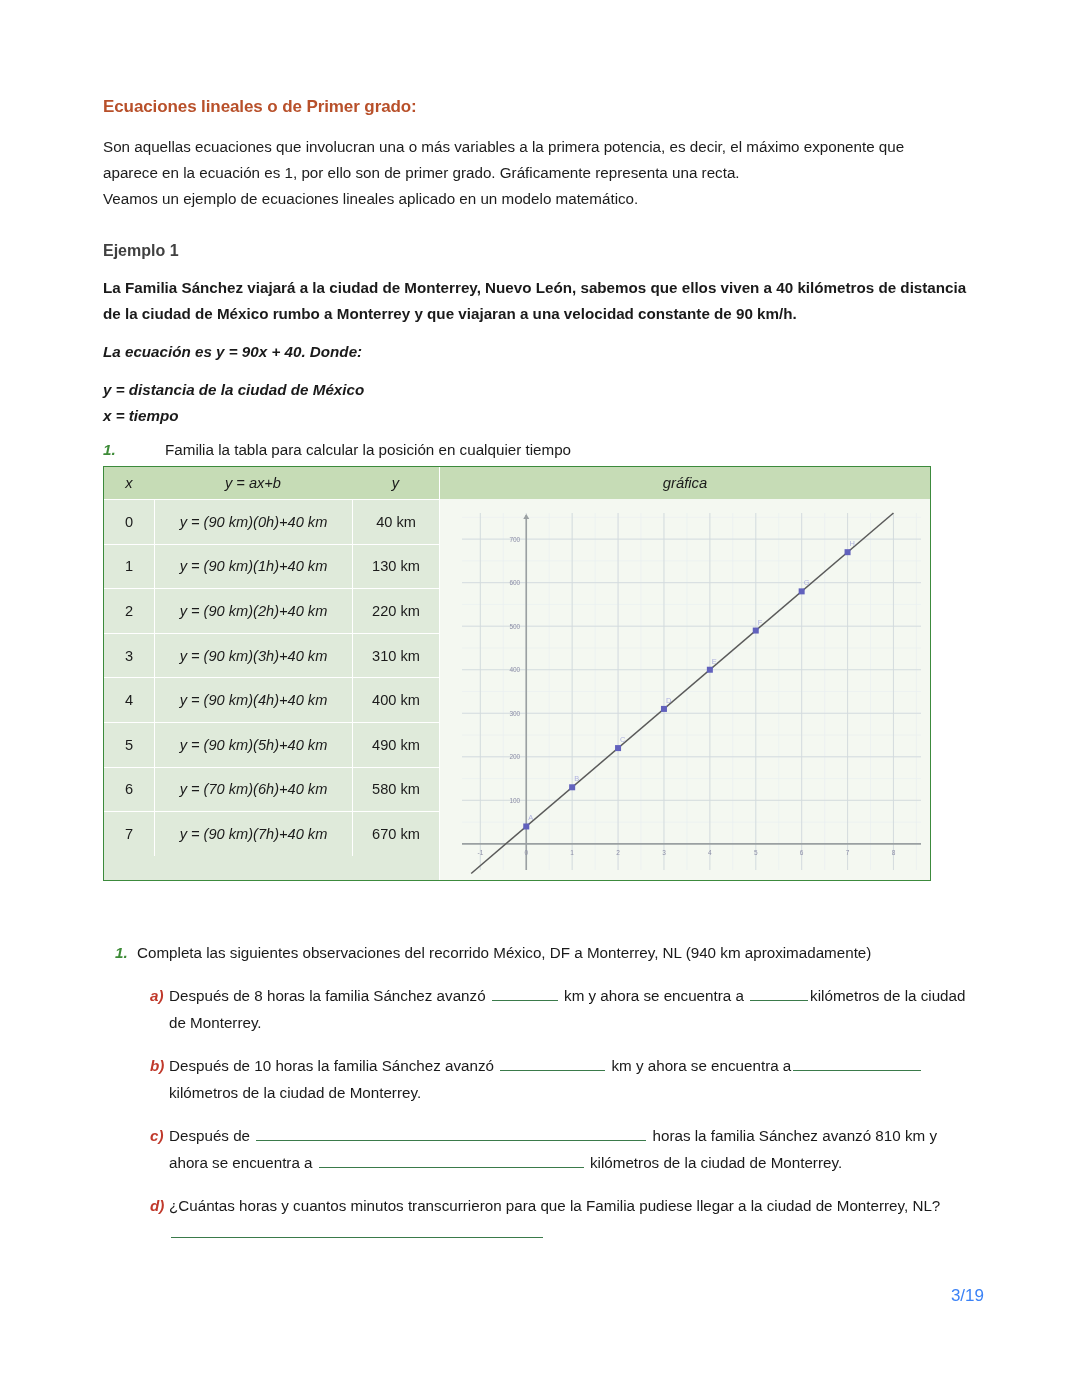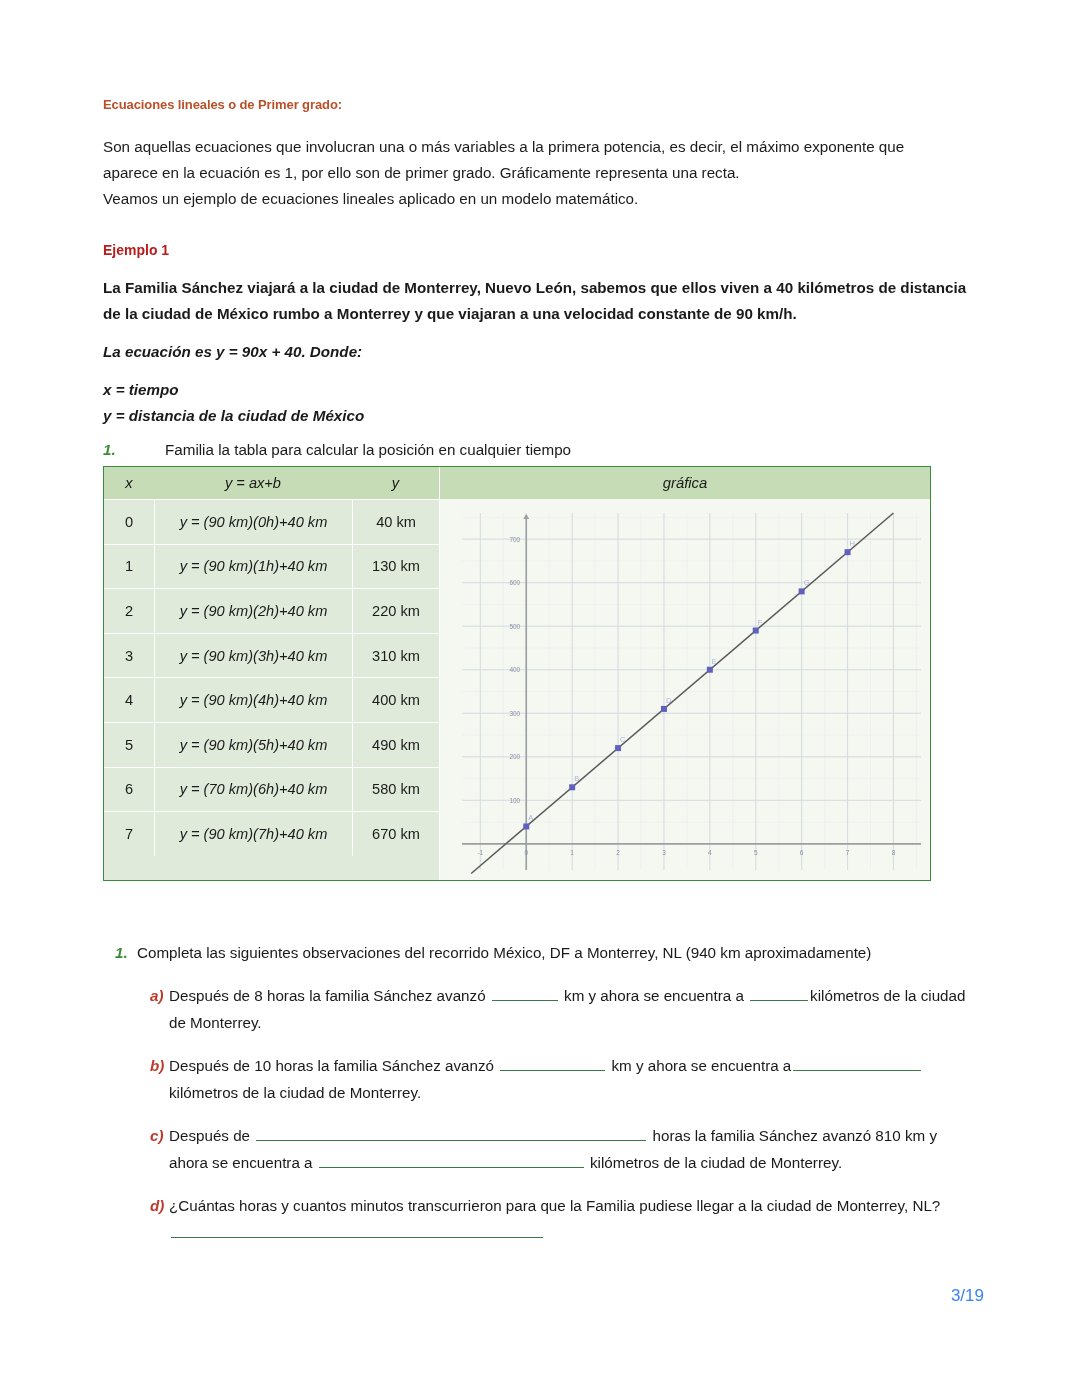--- a/index.html
+++ b/index.html
@@ -10,32 +10,32 @@
     background: #ffffff;
     font-family: "Liberation Sans", sans-serif;
     color: #1a1a1a;
     position: relative;
     overflow: hidden;
   }
   .page { position: absolute; left: 0; top: 0; width: 1080px; height: 1397px; }
 
   .doc-title {
     position: absolute; left: 103px; top: 97px;
-    font-size: 13px; font-weight: bold; color: #b8502a;
+    font-size: 17px; font-weight: bold; color: #b8502a;
     letter-spacing: -0.1px;
   }
   .intro {
     position: absolute; left: 103px; top: 134px; width: 885px;
     font-size: 15.2px; line-height: 26px; color: #1c1c1c;
   }
   .intro p { margin: 0; }
 
   .ejemplo-title {
     position: absolute; left: 103px; top: 242px;
-    font-size: 14px; font-weight: bold; color: #b91c1c;
+    font-size: 16px; font-weight: bold; color: #404040;
   }
   .ejemplo-body {
     position: absolute; left: 103px; top: 275px; width: 885px;
     font-size: 15.2px; line-height: 26px;
   }
   .ejemplo-body p { margin: 0; font-weight: bold; }
   .sp { height: 12px; }
   .it { font-style: italic; }
 
   .q1-row {
@@ -129,22 +129,22 @@
   </div>
 
   <div class="ejemplo-title">Ejemplo 1</div>
 
   <div class="ejemplo-body">
     <p>La Familia Sánchez viajará a la ciudad de Monterrey, Nuevo León, sabemos que ellos viven a 40 kilómetros de distancia</p>
     <p>de la ciudad de México rumbo a Monterrey y que viajaran a una velocidad constante de 90 km/h.</p>
     <div class="sp"></div>
     <p class="it">La ecuación es y = 90x + 40. Donde:</p>
     <div class="sp"></div>
+    <p class="it">y = distancia de la ciudad de México</p>
     <p class="it">x = tiempo</p>
-    <p class="it">y = distancia de la ciudad de México</p>
   </div>
 
   <div class="q1-row">
     <span class="q1-num">1.</span><span>Familia la tabla para calcular la posición en cualquier tiempo</span>
   </div>
 
   <div class="tbl-wrap">
     <div class="tbl-left">
       <div class="hdr-row">
         <div class="hdr-cell c-x">x</div>

